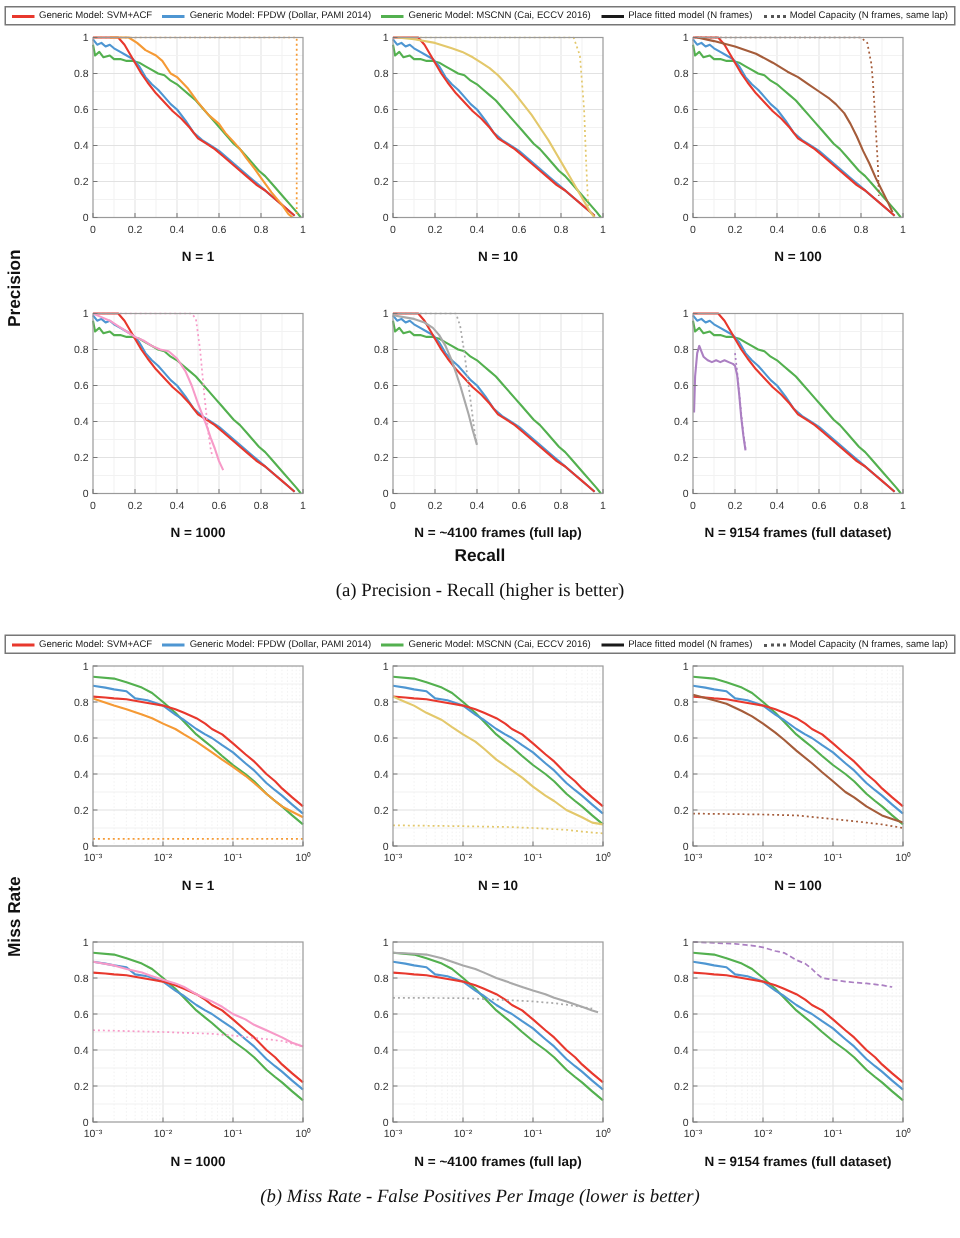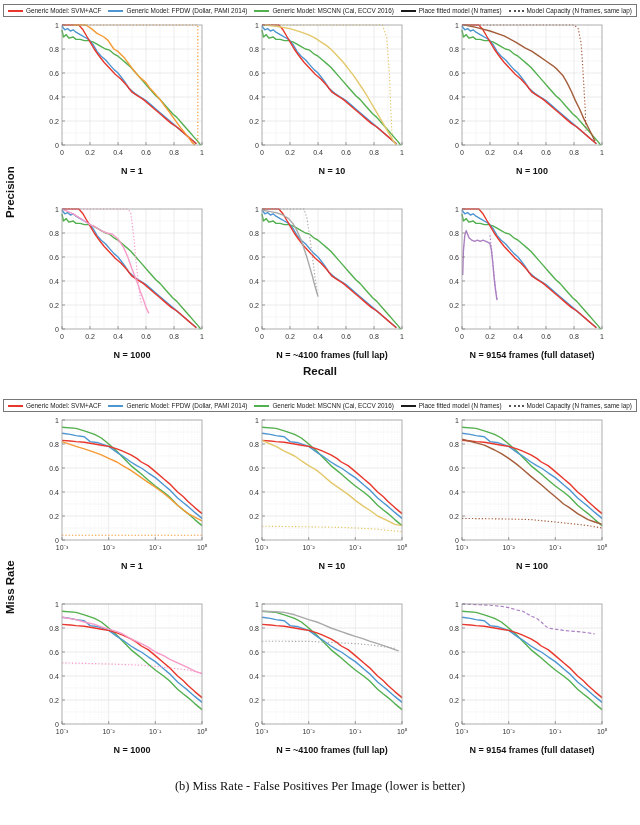--- a/index.html
+++ b/index.html
@@ -17,21 +17,21 @@
           font-weight:bold;font-size:11.5px;color:#111;}
   .grid{display:grid;grid-template-columns:repeat(3,176px);column-gap:12px;row-gap:10px;
         margin-left:14px;gap:24px;}
   svg.plot{width:176px;height:160px;display:block;}
   .tick{font-size:7px;fill:#333;}
   .ptitle{font-size:9px;font-weight:bold;fill:#111;}
   .xlabel{text-align:center;font-weight:bold;font-size:11.5px;margin-top:1px;color:#111;}
   .caption{text-align:center;font-family:"Liberation Serif",serif;font-size:12.5px;
            margin-top:9px;color:#111;}
   #fig-b{margin-top:22px;}
-  #fig-b .caption{margin-top:20px;}
+  #fig-b .caption{margin-top:7px;font-style:italic;}
 </style>
 </head>
 <body>
 
 <div class="page">
 
   <section class="figure" id="fig-a">
     <div class="legend">
         <div class="litem">
           <span class="sw" style="border-top-style: solid; border-top-color: rgb(232, 56, 45);"></span>
@@ -365,20 +365,21 @@
             <text x="25" y="55.5" text-anchor="end" class="tick">0.6</text>
             <line x1="28" y1="28.999999999999993" x2="31" y2="28.999999999999993" stroke="#777" stroke-width="0.7"></line>
             <text x="25" y="31.499999999999993" text-anchor="end" class="tick">0.8</text>
             <line x1="28" y1="5" x2="31" y2="5" stroke="#777" stroke-width="0.7"></line>
             <text x="25" y="7.5" text-anchor="end" class="tick">1</text>
             <text x="98" y="154" text-anchor="middle" class="ptitle">N = 9154 frames (full dataset)</text>
           </svg>
         </div>
     </div>
     <div class="xlabel">Recall</div>
+    <div class="caption">(a) Precision - Recall (higher is better)</div>
   </section>
 
   <section class="figure" id="fig-b">
     <div class="legend">
         <div class="litem">
           <span class="sw" style="border-top-style: solid; border-top-color: rgb(232, 56, 45);"></span>
           <span>Generic Model: SVM+ACF</span>
         </div>
         <div class="litem">
           <span class="sw" style="border-top-style: solid; border-top-color: rgb(78, 150, 210);"></span>

